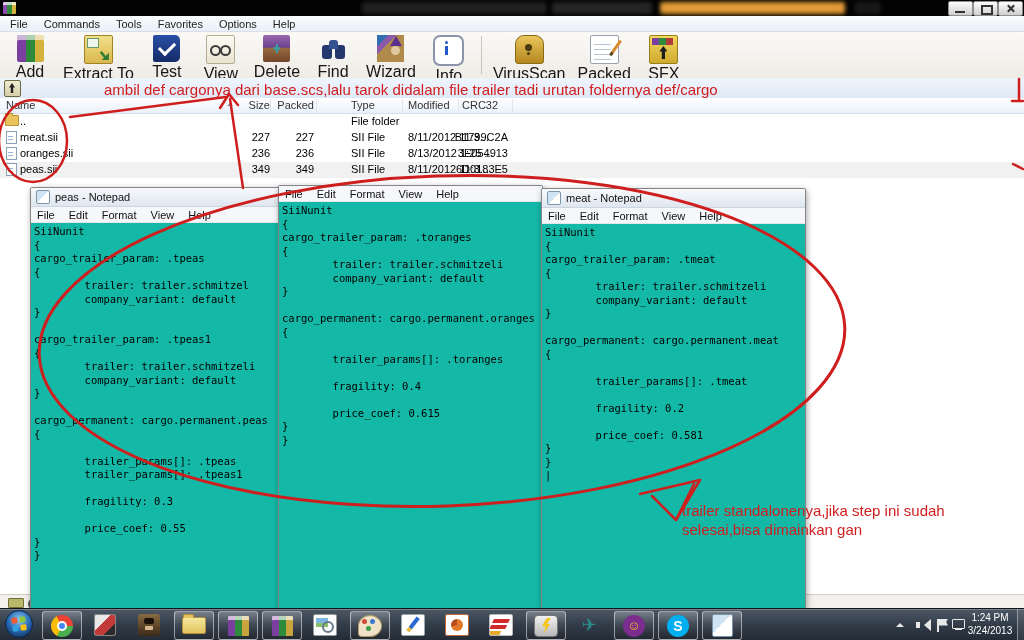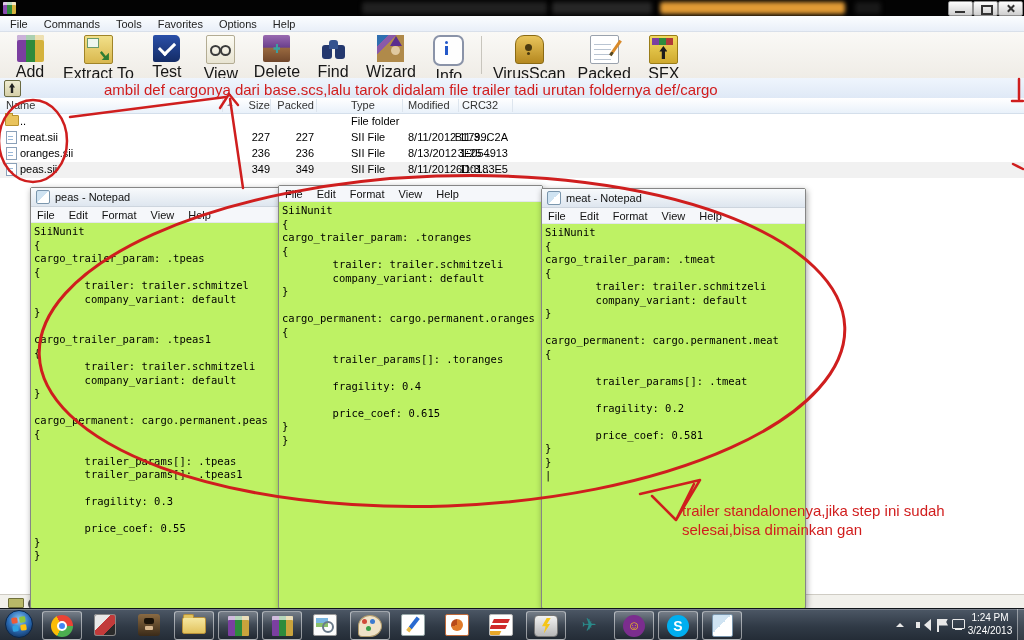--- a/index.html
+++ b/index.html
@@ -92,21 +92,21 @@
   .fi-sii{position:absolute;left:6px;top:2px;width:9px;height:11px;background:#fff;border:1px solid #8aa0b8;
           background-image:repeating-linear-gradient(#fff 0 2px,#9ab8d8 2px 3px);background-size:5px 7px;background-repeat:no-repeat;background-position:1px 2px}
   .fname{left:20px}
 
   .statusbar{position:absolute;left:0;top:594px;width:1024px;height:14px;background:#f2f1ec;border-top:1px solid #cfccc4}
   .st-disk{position:absolute;left:8px;top:3px;width:14px;height:8px;background:#b8b868;border:1px solid #70703a;border-radius:1px}
   .st-key{position:absolute;left:28px;top:3px;width:8px;height:8px;border:2px solid #555;border-radius:50%}
   .st-key::after{content:"";position:absolute;left:6px;top:2px;width:7px;height:2px;background:#555}
 
   
-  .np{position:absolute;background:#bef264;border:1px solid #868686;border-radius:2px;box-shadow:1px 2px 6px rgba(0,0,0,.35)}
+  .np{position:absolute;background:#14b8a6;border:1px solid #868686;border-radius:2px;box-shadow:1px 2px 6px rgba(0,0,0,.35)}
   .np-title{height:18px;display:flex;align-items:center;gap:5px;padding-left:5px;font-size:11px;color:#111;
             background:linear-gradient(#f8fafc,#dee6ef);border-bottom:1px solid #cdd5de}
   .np-ico{width:12px;height:12px;background:linear-gradient(135deg,#cfe3f2 0 50%,#ffffff 50%);border:1px solid #7a96ad;border-radius:2px}
   .np-menu{height:15px;display:flex;align-items:center;font-size:11px;color:#111;background:#f5f7fa;border-bottom:1px solid #e3e7ec}
   .np-menu span{padding:0 8px 0 6px}
   .np-body{margin:0;height:calc(100% - 35px);overflow:hidden;padding:2px 0 0 3px;color:#000;
            font-family:"DejaVu Sans Mono",monospace;font-size:10.5px;line-height:13.5px;white-space:pre}
 
   
   .ann{position:absolute;color:#d11d1d;font-size:15px;line-height:19px;white-space:nowrap;z-index:51}

